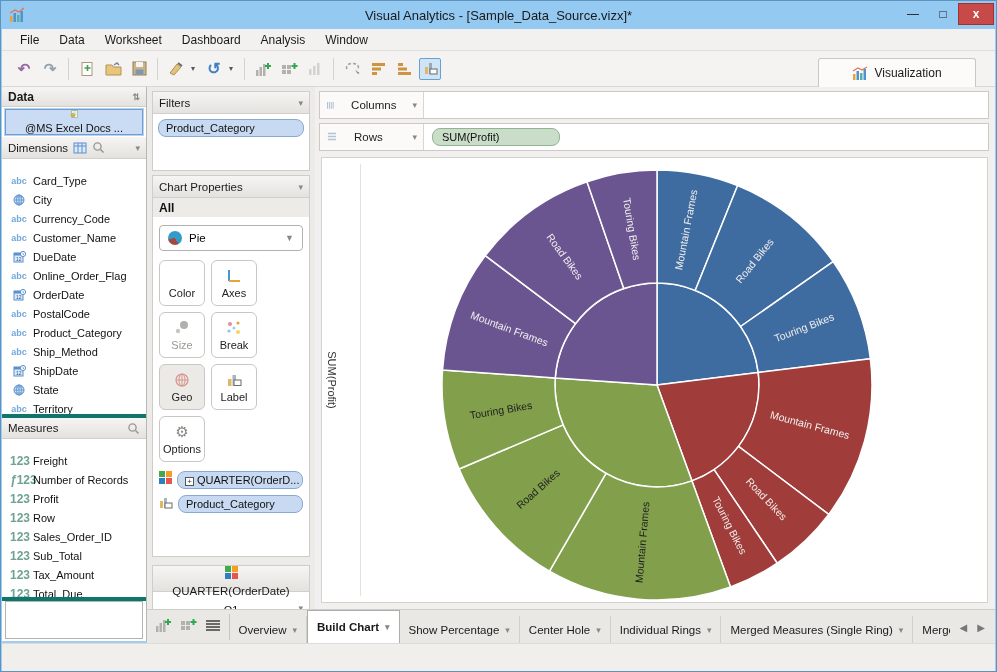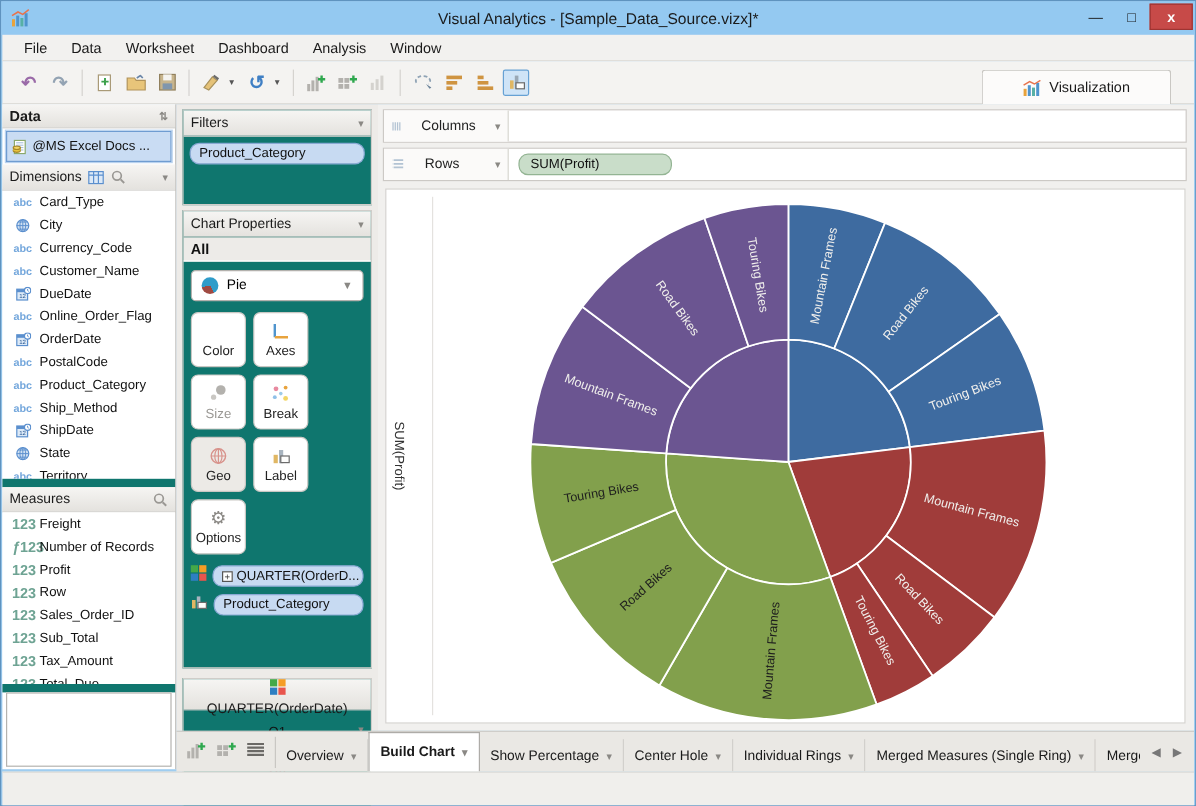--- a/index.html
+++ b/index.html
@@ -32,35 +32,35 @@
   .viz-tab { position:absolute; right:20px; top:57px; height:29px; width:158px; background:#fcfbfa; border:1px solid #c9c7c3; border-bottom:none; border-radius:3px 3px 0 0; display:flex; align-items:center; justify-content:center; gap:6px; font-size:12px; color:#1a1a1a; }
 
   
   .phead { background:linear-gradient(#f6f5f3,#e4e2de); border-bottom:1px solid #d2d0cc; display:flex; align-items:center; padding:0 6px; font-size:11.5px; color:#1a1a1a; }
   .caret { margin-left:auto; font-size:9px; color:#8a8884; }
   .searchicon { width:13px; height:13px; }
 
   
   .sidebar { position:absolute; left:1px; top:86px; width:145px; bottom:30px; background:#fff; border-right:1px solid #b9b7b3; display:flex; flex-direction:column; }
   .data-head { height:20px; font-weight:bold; font-size:12px; }
-  .connection-row { height:26px; margin:2px 3px; background:#c9dcf3; border:1px solid #6f9cd1; outline:1px solid #b9d2ee; display:flex; align-items:center; gap:4px; padding:0 4px; font-size:11px; color:#111; white-space:nowrap; overflow:hidden; }
+  .connection-row { height:26px; margin:2px 3px; background:#c9dcf3; border:1px solid #6f9cd1; outline:1px solid #b9d2ee; display:flex; align-items:center; gap:4px; padding:0 4px; font-size:11px; color:#111; white-space:nowrap; overflow:hidden;flex-direction:column; }
   .dim-head { height:22px; gap:5px; }
-  .field-list { overflow:hidden; background:#fff; border-bottom:7px solid #0f766e; }
+  .field-list { overflow:hidden; background:#fff; border-bottom:4px solid #0f766e;margin-top:12px; }
   .dim-list { height:247px; }
   .mea-list { height:150px; }
   .frow { height:19px; display:flex; align-items:center; gap:5px; padding-left:8px; font-size:11px; color:#111; white-space:nowrap; }
   .abc { color:#74a7dc; font-size:9px; font-weight:bold; width:18px; text-align:center; }
   .num123 { color:#6ea393; font-size:12px; font-weight:bold; width:18px; text-align:center; }
   .fxpre { font-style:italic; }
   .ficon { width:18px; display:flex; justify-content:center; }
   .params-box { flex:1; margin:0 3px 2px 3px; border:1px solid #b5b3af; background:#fff; }
 
   
   .panel2 { position:absolute; left:146px; top:86px; width:168px; height:522px; background:#edebe8; }
-  .card { margin:4px 5px 0 5px; background:#0f766e; border:1px solid #cfcdc9; }
+  .card { margin:4px 5px 0 5px; background:#ffffff; border:1px solid #cfcdc9; }
   .card .phead { height:22px; }
   .filters-body { height:56px; padding:5px 5px; }
   .pill-blue { background:#c7daf2; border:1px solid #89a9d4; border-radius:8px; font-size:11px; color:#111; padding:2px 7px; white-space:nowrap; overflow:hidden; }
   .all-row { height:20px; background:#edebe8; border-bottom:1px solid #fff; display:flex; align-items:center; padding:0 6px; font-weight:bold; font-size:12px; color:#111; }
   .pie-select { margin:7px 6px; height:26px; background:#fff; border:1px solid #b3b1ad; border-radius:4px; display:flex; align-items:center; gap:7px; padding:0 8px; font-size:11.5px; }
   .pie-dot { width:14px; height:14px; border-radius:50%; background:conic-gradient(from 150deg, #a04a42 0 110deg, #2f9cc9 110deg 360deg); }
   .btn-grid { display:flex; flex-wrap:wrap; gap:6px; padding:2px 6px 6px 6px; }
   .prop-btn { width:46px; height:46px; background:#fff; border:1px solid #c9c7c3; border-radius:6px; display:flex; flex-direction:column; align-items:center; justify-content:center; gap:2px; font-size:11px; color:#222; }
   .prop-btn .bicon { height:18px; display:flex; align-items:center; justify-content:center; }
   .prop-btn.dim-label { color:#9a9894; }

